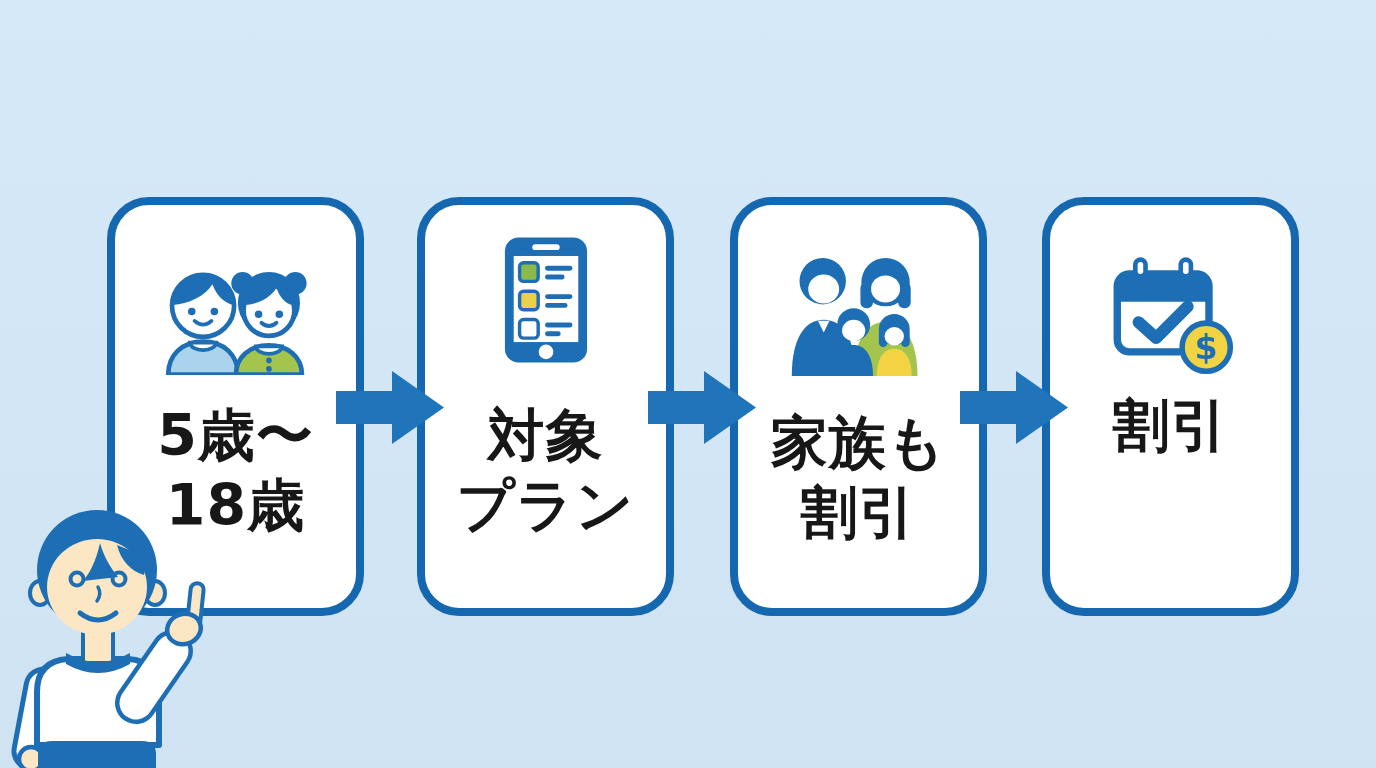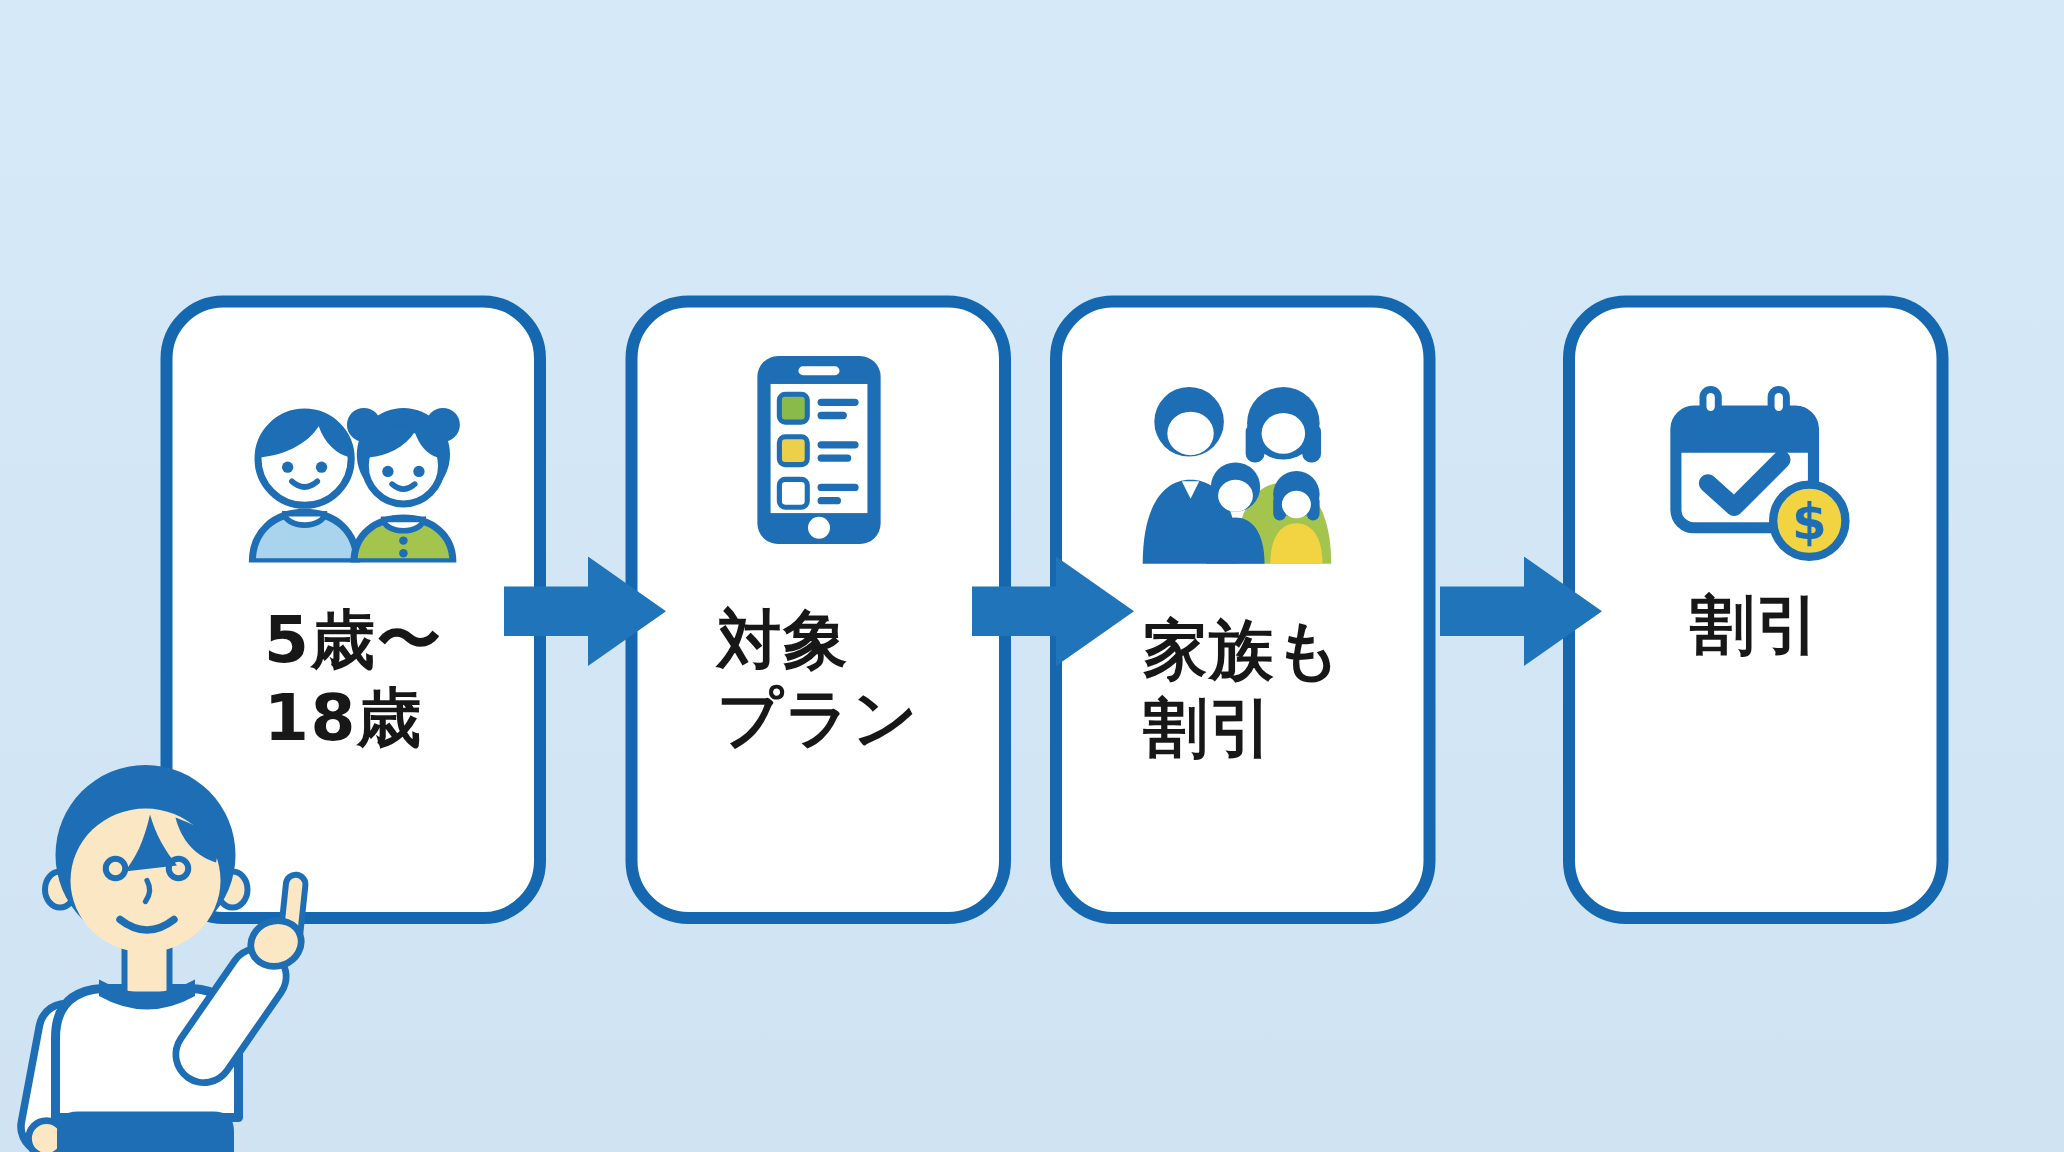--- a/index.html
+++ b/index.html
@@ -7,22 +7,22 @@
     position:relative; width:1376px; height:768px; overflow:hidden;
     background:linear-gradient(180deg,#d6e9f8 0%,#cfe3f3 100%);
     font-family:"DejaVu Sans","Liberation Sans",sans-serif;
   }
   .card{
     position:absolute; top:197px; width:241px; height:403px;
     background:#ffffff; border:8px solid #1568b0; border-radius:42px;
     display:flex; flex-direction:column; align-items:center; z-index:10;
   }
   .icon-wrap{display:flex; align-items:center; justify-content:center;}
-  .label{ text-align:left; color:#171717; font-weight:900;
-    font-size:43px; line-height:1.22; letter-spacing:1px; }
+  .label{ text-align:center; color:#171717; font-weight:900;
+    font-size:57px; line-height:1.22; letter-spacing:1px; }
   .arrow{ position:absolute; top:371px; z-index:20; }
   .mascot{ position:absolute; left:0px; top:495px; z-index:30; }
 </style>
 </head>
 <body>
 
 <div class="canvas">
 
   <div class="card" style="left:107px">
     <div class="icon-wrap" style="margin-top:58px;height:112px">
@@ -71,21 +71,21 @@
         <rect x="45" y="89" width="28" height="5" rx="2.5" fill="#1d6eb4"></rect>
         <rect x="45" y="98" width="16" height="5" rx="2.5" fill="#1d6eb4"></rect>
       </svg>
     </div>
     <div class="label" style="margin-top:36px">
       <div>対象</div>
       <div>プラン</div>
     </div>
   </div>
 
-  <div class="card" style="left:700px">
+  <div class="card" style="left:730px">
     <div class="icon-wrap" style="margin-top:50px;height:121px">
       <svg viewBox="0 0 150 125" width="145" height="121">
         <circle cx="38" cy="27" r="24" fill="#1d6eb4"></circle>
         <ellipse cx="39" cy="35" rx="16" ry="15" fill="#ffffff"></ellipse>
         <path d="M6,125 C6,87 19,67 39,67 C59,67 72,87 72,125 Z" fill="#1d6eb4"></path>
         <polygon points="33,68 39,80 45,68" fill="#ffffff"></polygon>
         <circle cx="103" cy="28" r="25" fill="#1d6eb4"></circle>
         <rect x="77" y="28" width="13" height="27" rx="6" fill="#1d6eb4"></rect>
         <rect x="116" y="28" width="13" height="27" rx="6" fill="#1d6eb4"></rect>
         <ellipse cx="103" cy="35" rx="15" ry="14" fill="#ffffff"></ellipse>

